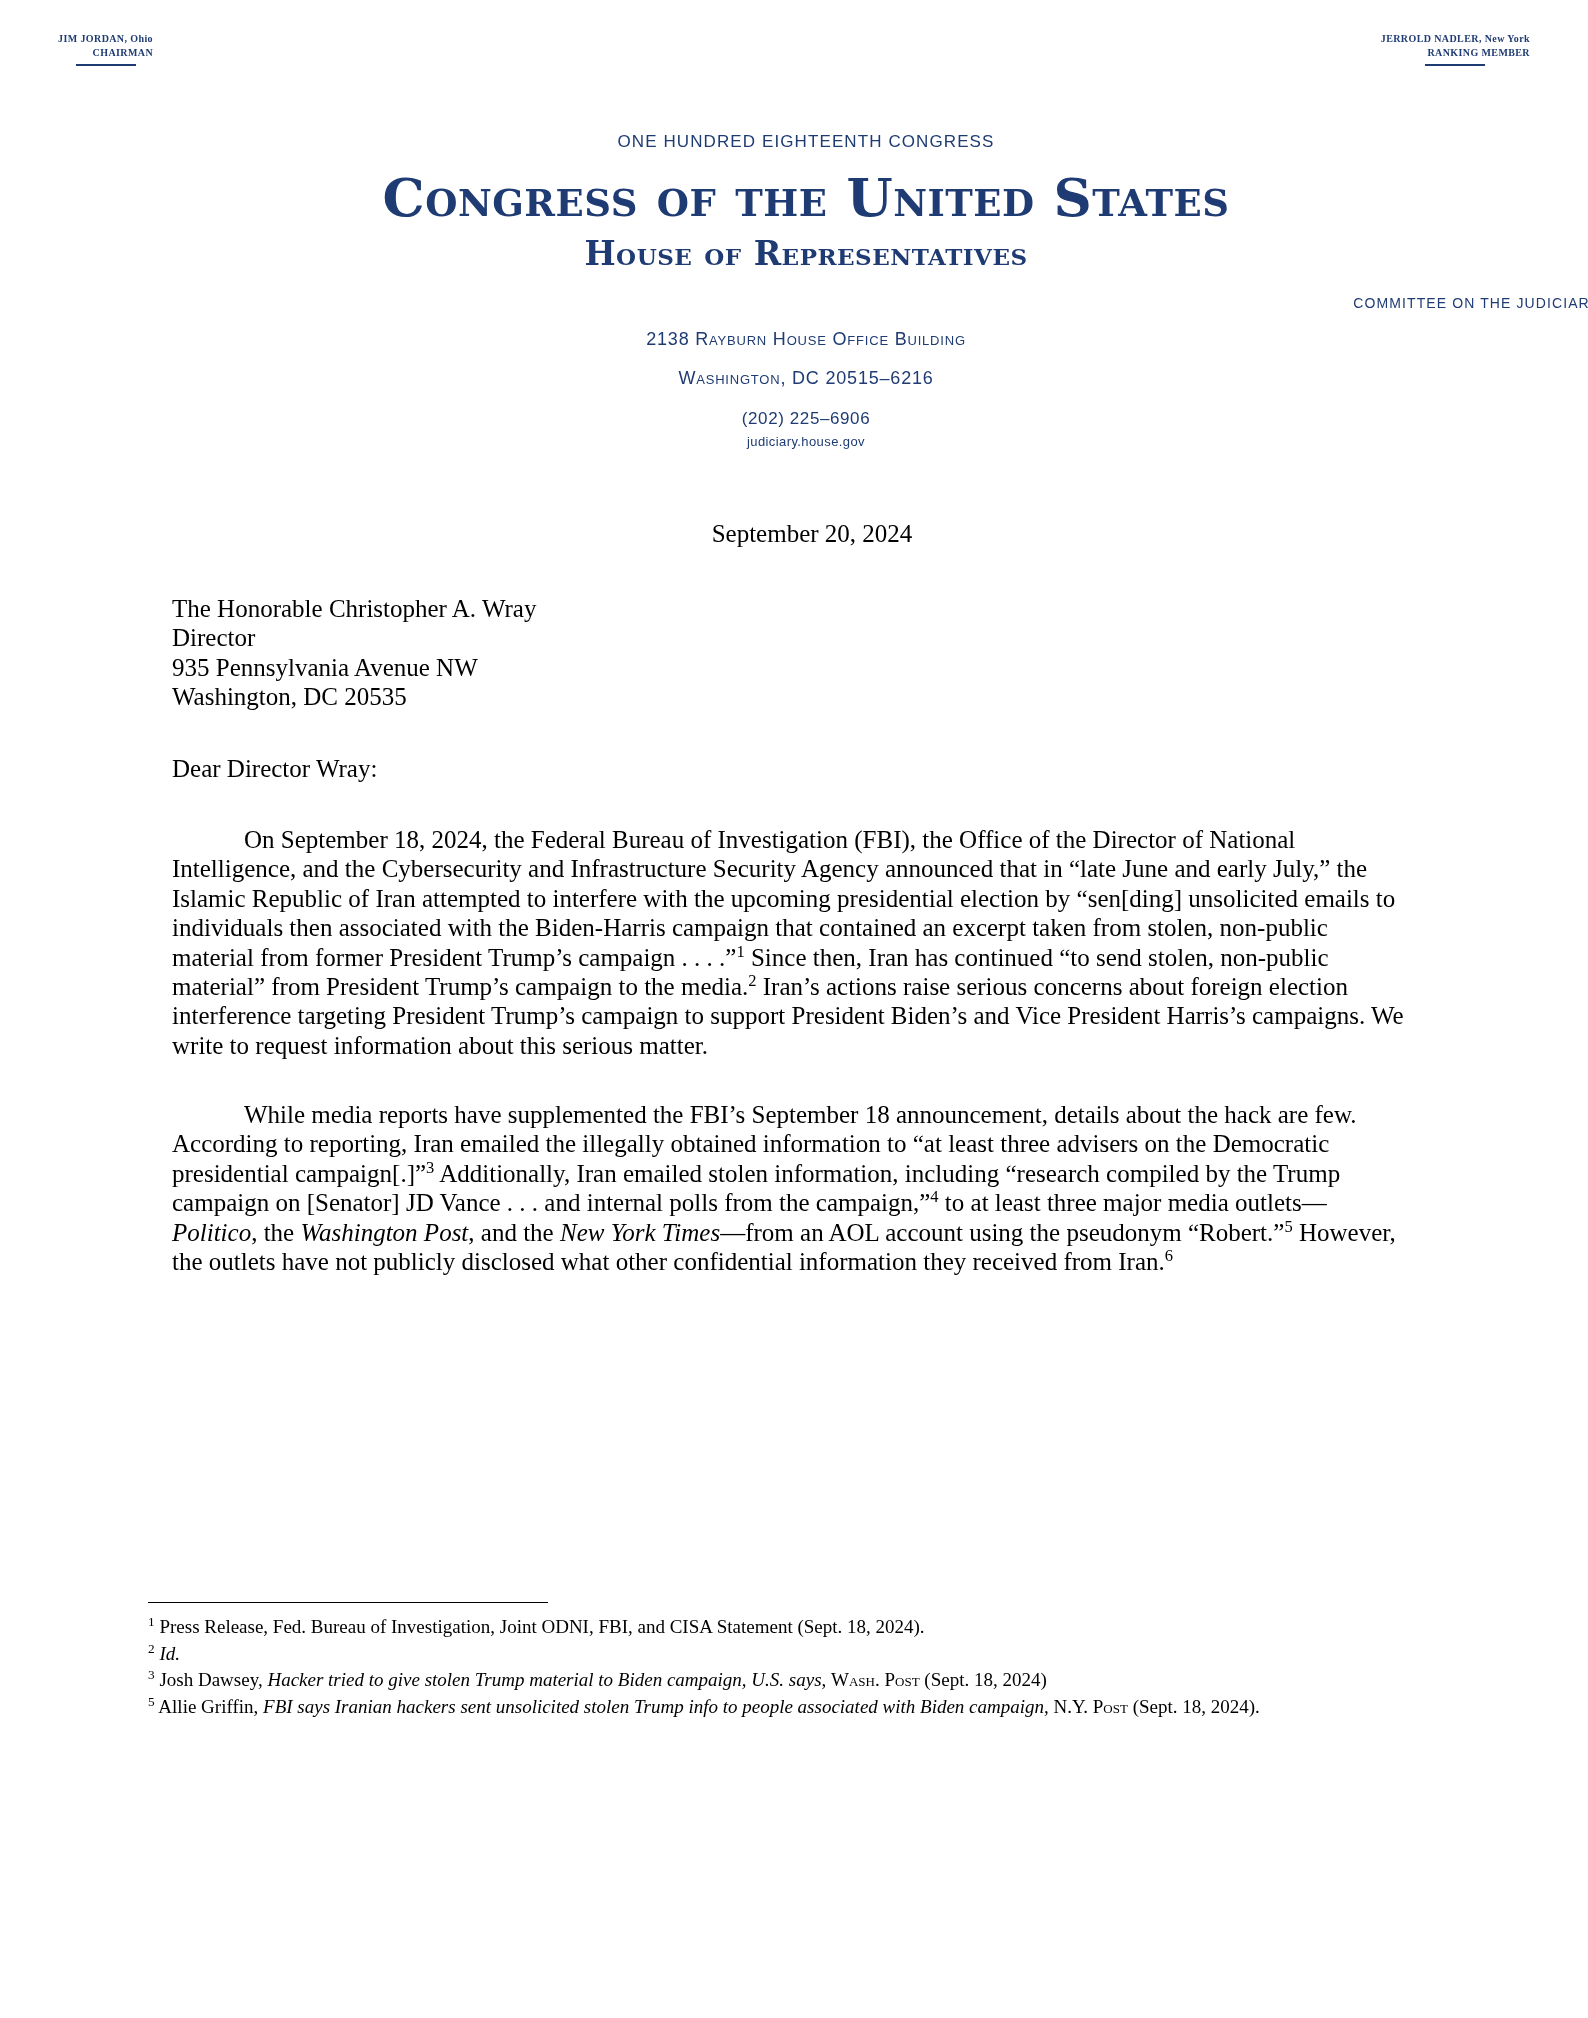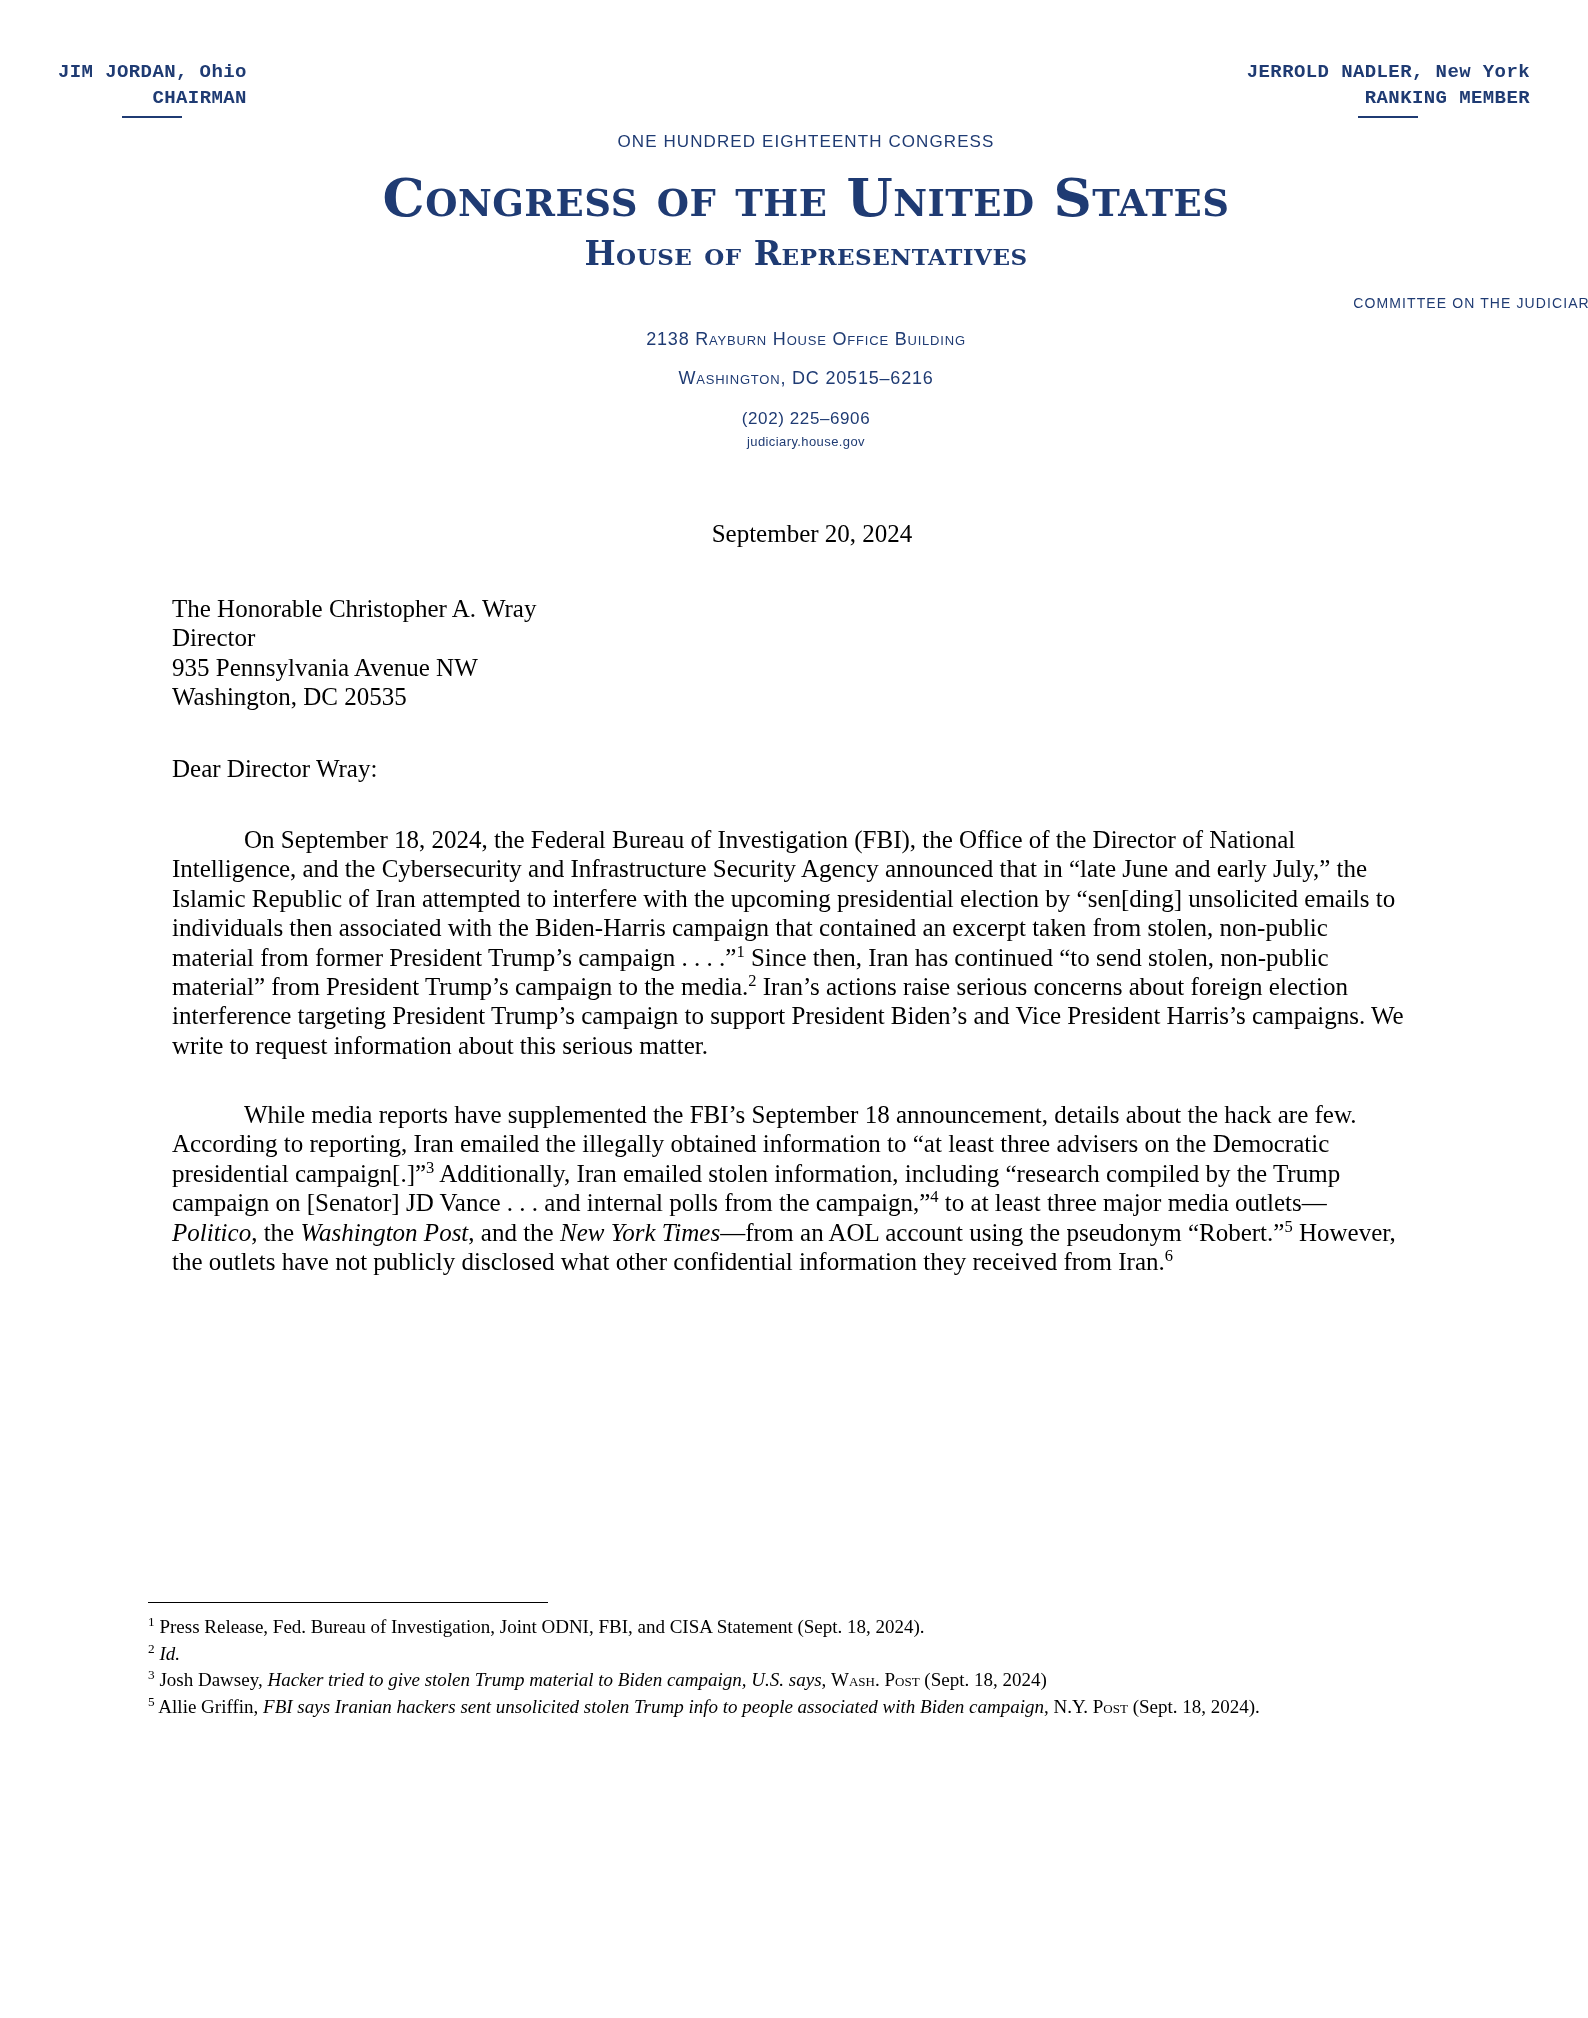--- a/index.html
+++ b/index.html
@@ -19,24 +19,24 @@
     position: relative;
     width: 1588px;
     height: 2018px;
     box-sizing: border-box;
     padding: 0;
   }
 
   
   .corner {
     position: absolute;
-    top: 60px;
-    font-family: Liberation Mono, monospace;
+    top: 32px;
+    font-family: Liberation Serif, serif;
     color: #1f3b73;
-    font-size: 19px;
+    font-size: 10px;
     letter-spacing: 0.4px;
     line-height: 1.35;
   }
   .corner-left {
     left: 58px;
     text-align: center;
   }
   .corner-right {
     right: 58px;
     text-align: center;

